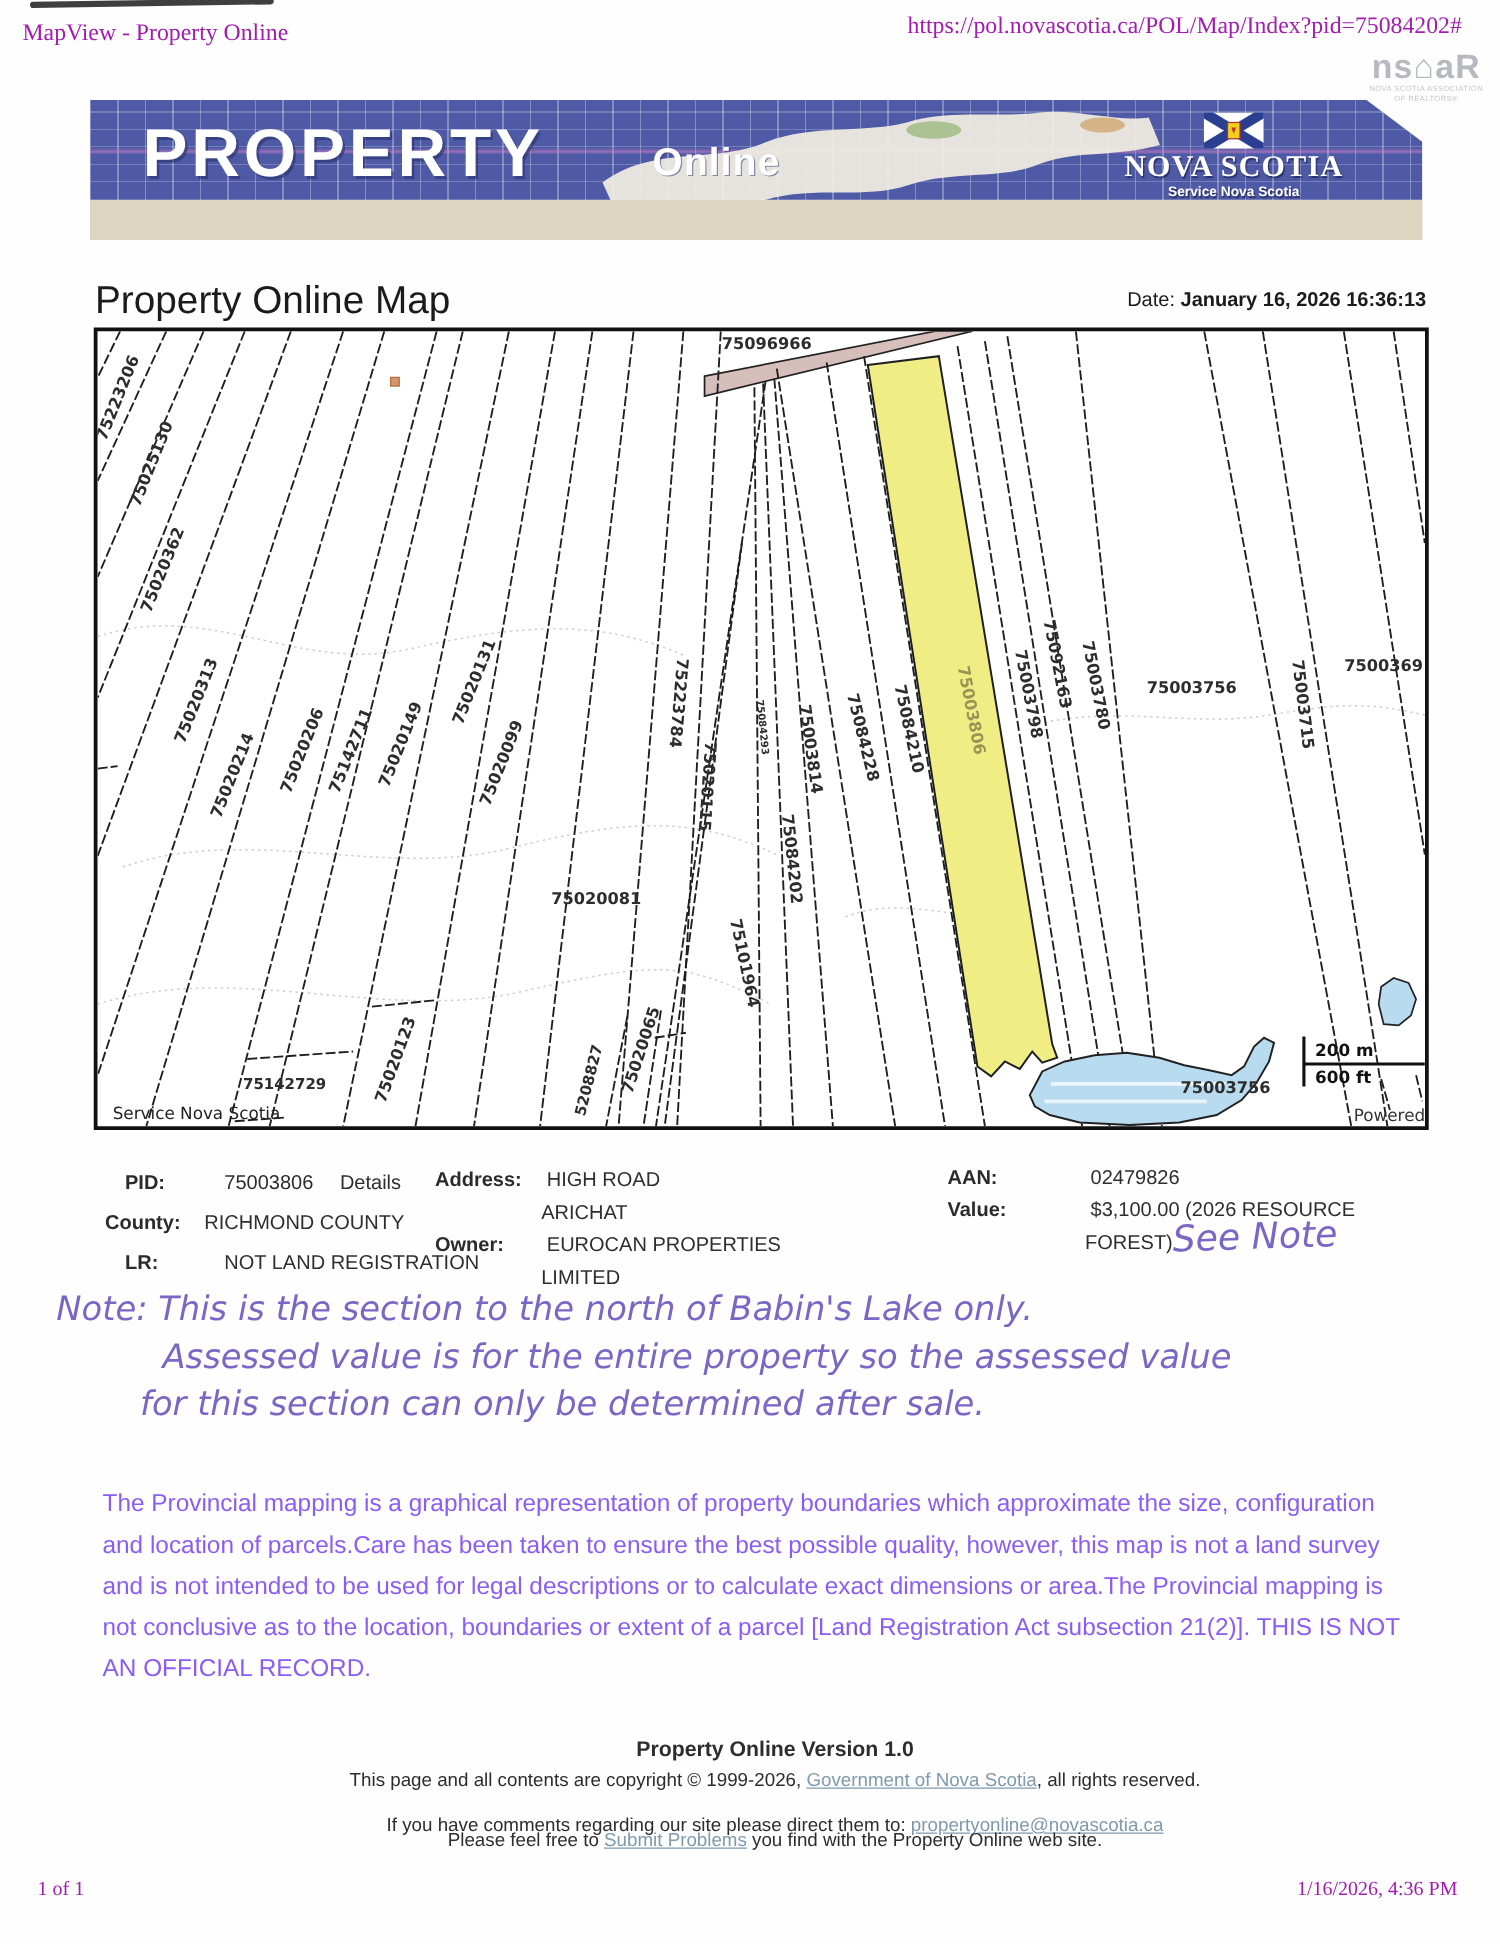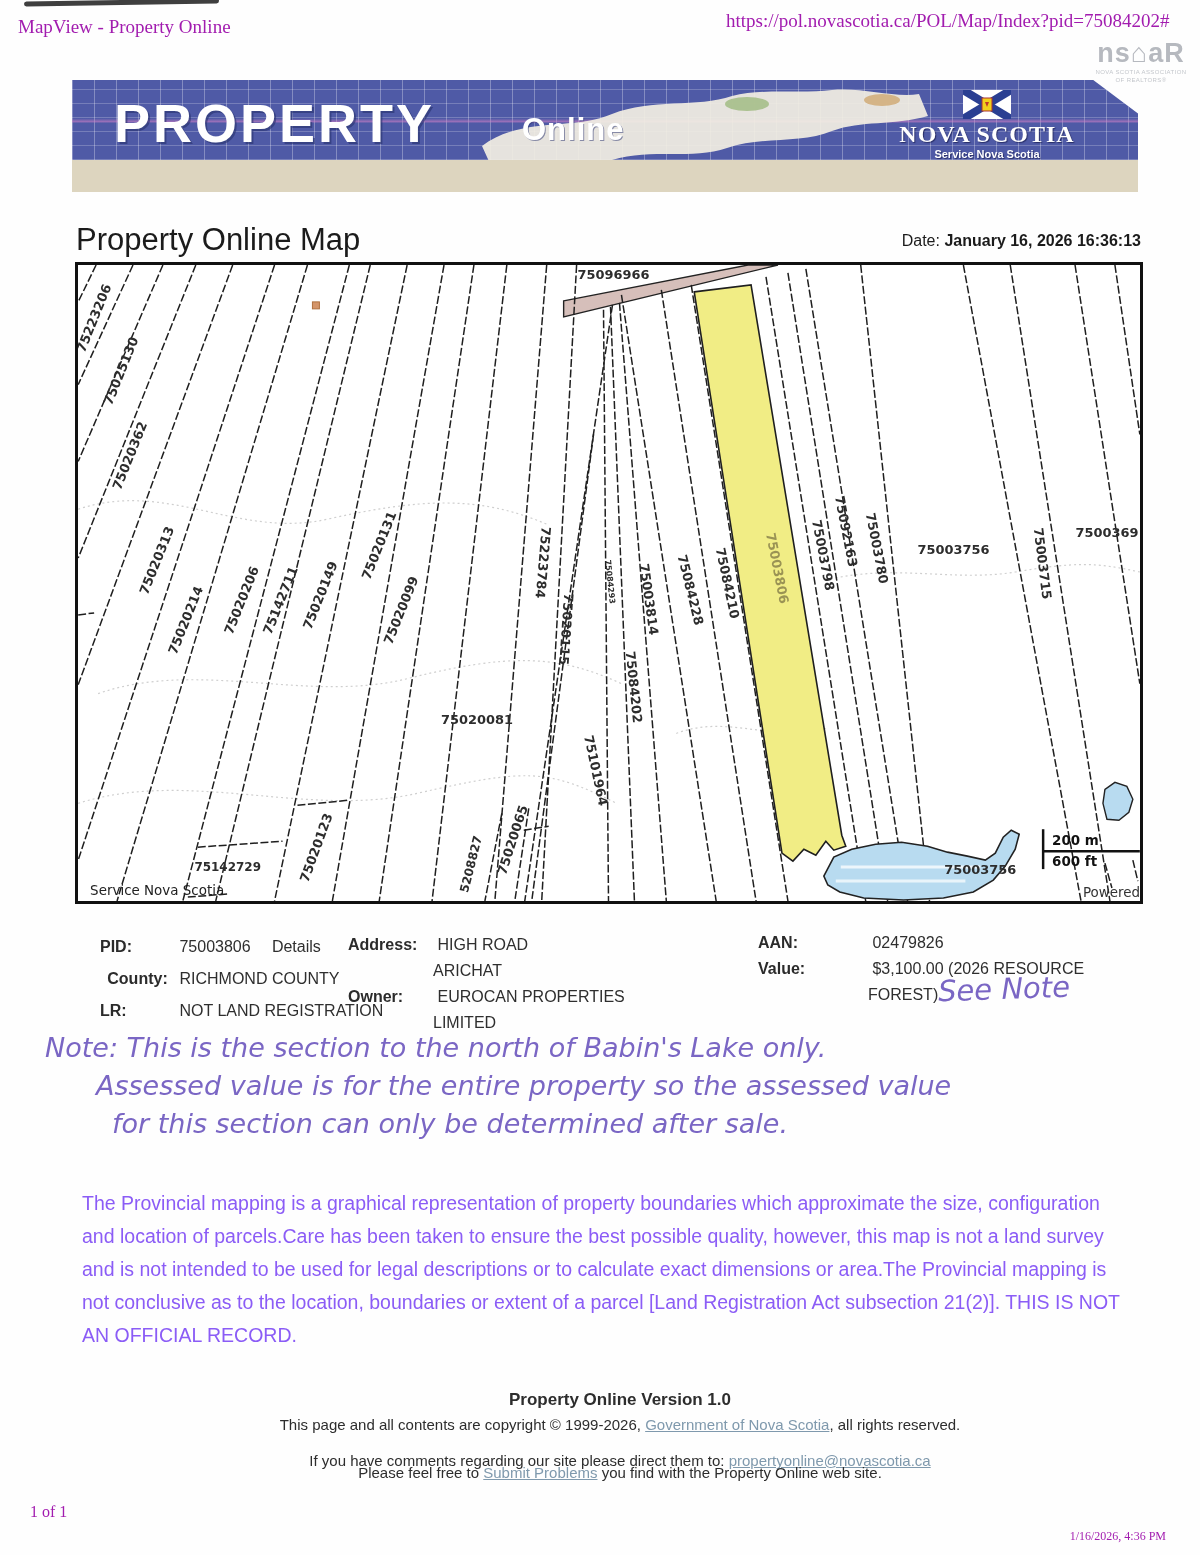--- a/index.html
+++ b/index.html
@@ -49,21 +49,21 @@
   
   .disclaimer{left:82px;top:1187px;width:1052px;font-size:19.5px;line-height:33px;color:#8b5cf6;}
   
   .foot{left:80px;width:1080px;text-align:center;color:#2d2d2d;}
   .foot-version{top:1390px;font-size:17px;font-weight:bold;}
   .f1{top:1416px;font-size:15px;}
   .f2{top:1452px;font-size:15px;}
   .f3{top:1464px;font-size:15px;}
   .flink{color:#7f99ad;text-decoration:underline;cursor:pointer;}
   .pg-left{left:30px;top:1503px;font-size:16px;}
-  .pg-right{right:34px;top:1503px;font-size:12px;margin-top:26px;}
+  .pg-right{right:34px;top:1503px;font-size:16px;}
 </style>
 </head>
 <body>
 
 <div class="abs scan-streak"></div>
 
 <div class="abs print-serif hdr-left">MapView - Property Online</div>
 <div class="abs print-serif hdr-url">https://pol.novascotia.ca/POL/Map/Index?pid=75084202#</div>
 
 <div class="abs nsar">
@@ -204,21 +204,21 @@
     <text x="12" y="632" font-family="DejaVu Sans, sans-serif" font-size="13.5" fill="#222">Service Nova Scotia</text>
     <text x="1008" y="634" font-family="DejaVu Sans, sans-serif" font-size="13.5" fill="#333">Powered</text>
   </svg>
 </div>
 
 <div class="abs dl" style="left:100px;top:938px;">
   <b style="display:inline-block;width:75px;">PID:</b>
   <span style="display:inline-block;width:88px;">75003806</span>
   <span>Details</span>
 </div>
-<div class="abs dl" style="left:100px;top:970px;text-align:center;">
+<div class="abs dl" style="left:84px;top:970px;">
   <b style="display:inline-block;width:75px;">County:</b>
   <span>RICHMOND COUNTY</span>
 </div>
 <div class="abs dl" style="left:100px;top:1002px;">
   <b style="display:inline-block;width:75px;">LR:</b>
   <span>NOT LAND REGISTRATION</span>
 </div>
 <div class="abs dl" style="left:348px;top:936px;">
   <b style="display:inline-block;width:85px;">Address:</b>
   <span>HIGH ROAD</span>
@@ -234,21 +234,21 @@
   <span>02479826</span>
 </div>
 <div class="abs dl" style="left:758px;top:960px;">
   <b style="display:inline-block;width:110px;">Value:</b>
   <span>$3,100.00 (2026 RESOURCE</span>
 </div>
 <div class="abs dl" style="left:868px;top:986px;">FOREST)</div>
 <div class="abs hand see-note">See Note</div>
 
 <div class="abs hand" style="left:45px;top:1032px;">Note: This is the section to the north of Babin's Lake only.</div>
-<div class="abs hand" style="left:96px;top:1070px;">Assessed value is for the entire property so the assessed value</div>
+<div class="abs hand" style="left:130px;top:1070px;">Assessed value is for the entire property so the assessed value</div>
 <div class="abs hand" style="left:112px;top:1108px;">for this section can only be determined after sale.</div>
 
 <div class="abs disclaimer">The Provincial mapping is a graphical representation of property boundaries which approximate the size, configuration and location of parcels.Care has been taken to ensure the best possible quality, however, this map is not a land survey and is not intended to be used for legal descriptions or to calculate exact dimensions or area.The Provincial mapping is not conclusive as to the location, boundaries or extent of a parcel [Land Registration Act subsection 21(2)]. THIS IS NOT AN OFFICIAL RECORD.</div>
 
 <div class="abs foot foot-version">Property Online Version 1.0</div>
 <div class="abs foot f1">
   <span>This page and all contents are copyright © 1999-2026, </span><span class="flink">Government of Nova Scotia</span><span>, all rights reserved.</span>
 </div>
 <div class="abs foot f2">
   <span>If you have comments regarding our site please direct them to: </span><span class="flink">propertyonline@novascotia.ca</span>

